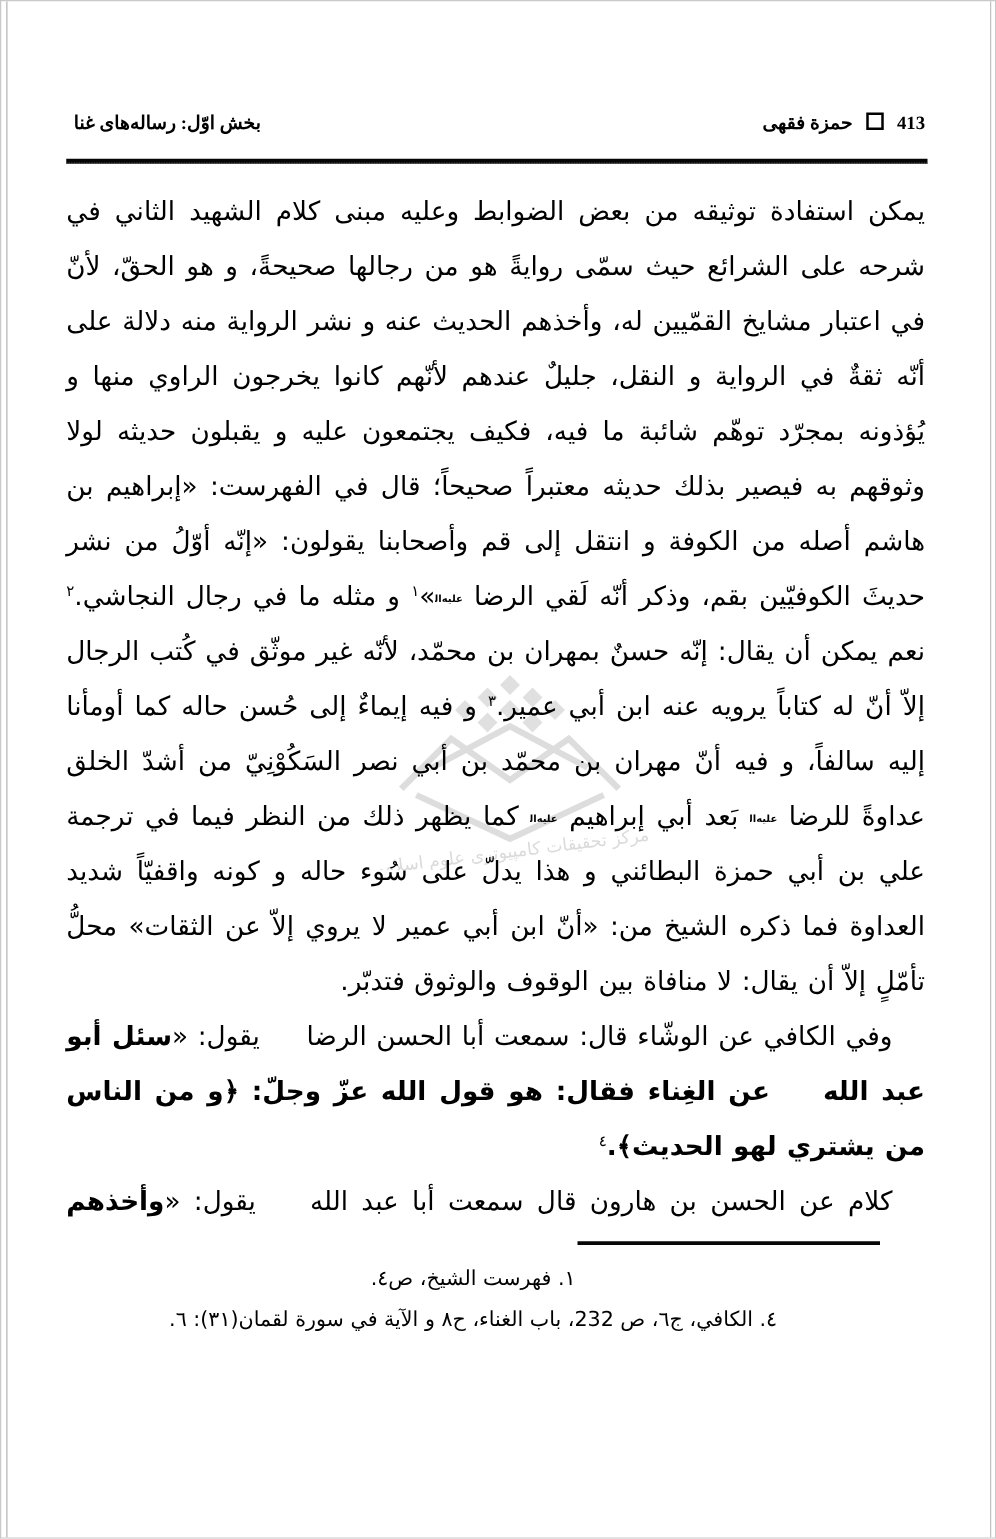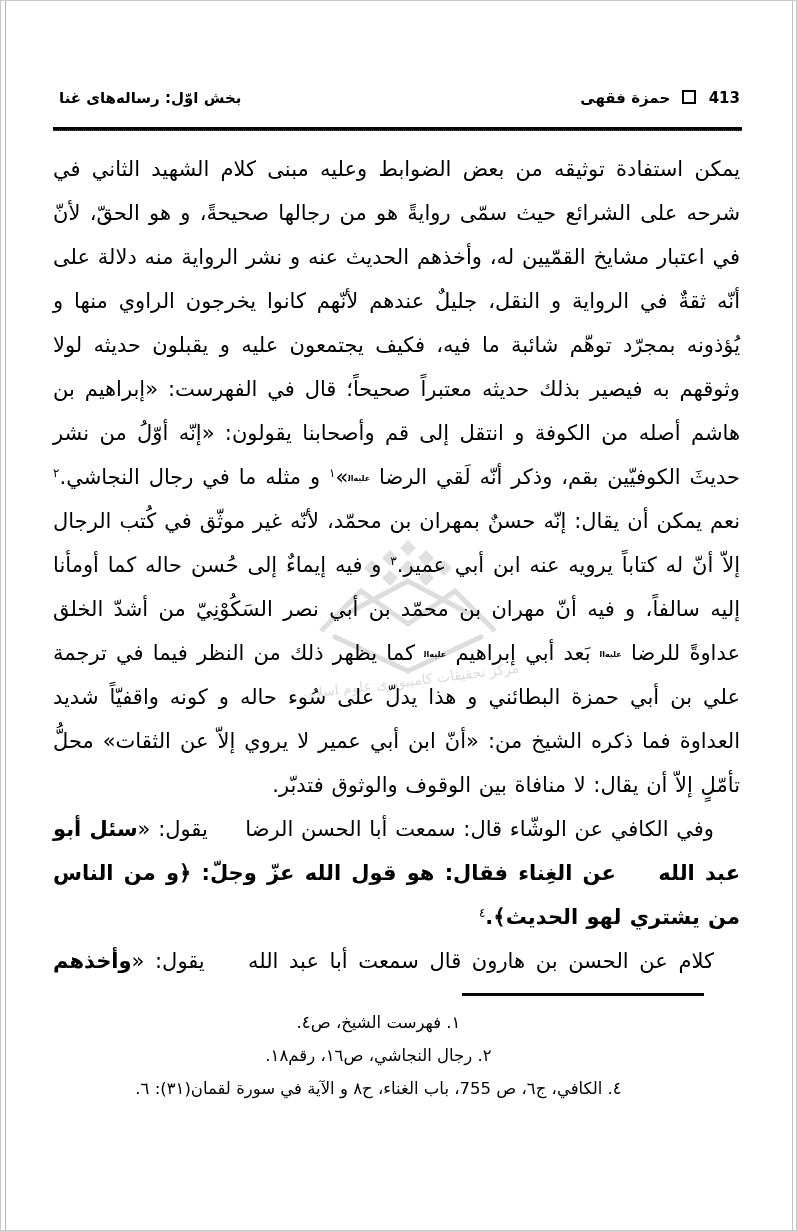--- a/index.html
+++ b/index.html
@@ -17,21 +17,21 @@
   
   .scan-edge-left{position:absolute;left:4px;top:0;bottom:0;width:1px;background:#b5b5b5;}
   .scan-edge-right{position:absolute;right:3px;top:0;bottom:0;width:1px;background:#c2c2c2;}
 
   .header{
     position:absolute;top:88px;left:58px;right:56px;
     display:flex;justify-content:space-between;align-items:center;
     direction:rtl;
     font-size:15px;font-weight:bold;
   }
-  .header .side{white-space:nowrap;}
+  .header .side{white-space:nowrap;font-family:Liberation Serif, serif;}
   .sq{
     display:inline-block;width:10px;height:10px;
     border:2px solid #000;margin:0 7px;vertical-align:-1px;background:#fff;
   }
   .rule{
     position:absolute;top:126px;left:52px;right:54px;height:3px;
     background:#050505;
     border-bottom:1px dotted #555;
   }
 
@@ -111,17 +111,16 @@
       <p class="spread"><span>يمكن استفادة توثيقه من بعض الضوابط وعليه مبنى كلام الشهيد الثاني في شرحه على </span><span class="seg-title">الشرائع</span><span> حيث سمّى روايةً هو من رجالها صحيحةً، و هو الحقّ، لأنّ في اعتبار مشايخ القمّيين له، وأخذهم الحديث عنه و نشر الرواية منه دلالة على أنّه ثقةٌ في الرواية و النقل، جليلٌ عندهم لأنّهم كانوا يخرجون الراوي منها و يُؤذونه بمجرّد توهّم شائبة ما فيه، فكيف يجتمعون عليه و يقبلون حديثه لولا وثوقهم به فيصير بذلك حديثه معتبراً صحيحاً؛ قال في </span><span class="seg-title">الفهرست</span><span>: «إبراهيم بن هاشم أصله من الكوفة و انتقل إلى قم وأصحابنا يقولون: «إنّه أوّلُ من نشر حديثَ الكوفيّين بقم، وذكر أنّه لَقي الرضا </span><span class="seg-as">عليه‌السلام</span><span>»</span><span class="seg-sup">١</span><span> و مثله ما في </span><span class="seg-title">رجال النجاشي</span><span>.</span><span class="seg-sup">٢</span></p>
       <p class=""><span>نعم يمكن أن يقال: إنّه حسنٌ بمهران بن محمّد، لأنّه غير موثّق في كُتب الرجال إلاّ أنّ له كتاباً يرويه عنه ابن أبي عمير.</span><span class="seg-sup">٣</span><span> و فيه إيماءٌ إلى حُسن حاله كما أومأنا إليه سالفاً، و فيه أنّ مهران بن محمّد بن أبي نصر السَكُوْنِيّ من أشدّ الخلق عداوةً للرضا </span><span class="seg-as">عليه‌السلام</span><span> بَعد أبي إبراهيم </span><span class="seg-as">عليه‌السلام</span><span> كما يظهر ذلك من النظر فيما في ترجمة علي بن أبي حمزة البطائني و هذا يدلّ على سُوء حاله و كونه واقفيّاً شديد العداوة فما ذكره الشيخ من: «أنّ ابن أبي عمير لا يروي إلاّ عن الثقات» محلُّ تأمّلٍ إلاّ أن يقال: لا منافاة بين الوقوف والوثوق فتدبّر.</span></p>
       <p class="indent "><span>وفي </span><span class="seg-title">الكافي</span><span> عن الوشّاء قال: سمعت أبا الحسن الرضا </span><span class="seg-as">عليه‌السلام</span><span> يقول: «</span><span class="seg-b">سئل أبو عبد الله </span><span class="seg-as">عليه‌السلام</span><span class="seg-b"> عن الغِناء فقال: هو قول الله عزّ وجلّ: ﴿و من الناس من يشتري لهو الحديث﴾.</span><span class="seg-sup">٤</span></p>
       <p class="indent spread"><span>كلام عن الحسن بن هارون قال سمعت أبا عبد الله </span><span class="seg-as">عليه‌السلام</span><span> يقول: «</span><span class="seg-b">وأخذهم</span></p>
     </div>
 
   <div class="footnotes" dir="rtl" lang="ar">
     <div class="fn-sep"></div>
     <div>
         <p class="fn-line"><span>١. </span><span class="seg-title">فهرست الشيخ</span><span>، ص٤.</span></p>
-        <p class="fn-line"><span>٢. </span><span class="seg-title">رجال النجاشي</span><span>، ص١٦، رقم١٨.</span></p>
-        <p class="fn-line"><span>٤. </span><span class="seg-title">الكافي</span><span>، ج٦، ص 755، باب الغناء، ح٨ و الآية في سورة لقمان(٣١): ٦.</span></p>
+        <p class="fn-line"><span>٤. </span><span class="seg-title">الكافي</span><span>، ج٦، ص 232، باب الغناء، ح٨ و الآية في سورة لقمان(٣١): ٦.</span></p>
       </div>
   </div>
 </div>
 
 </body></html>

